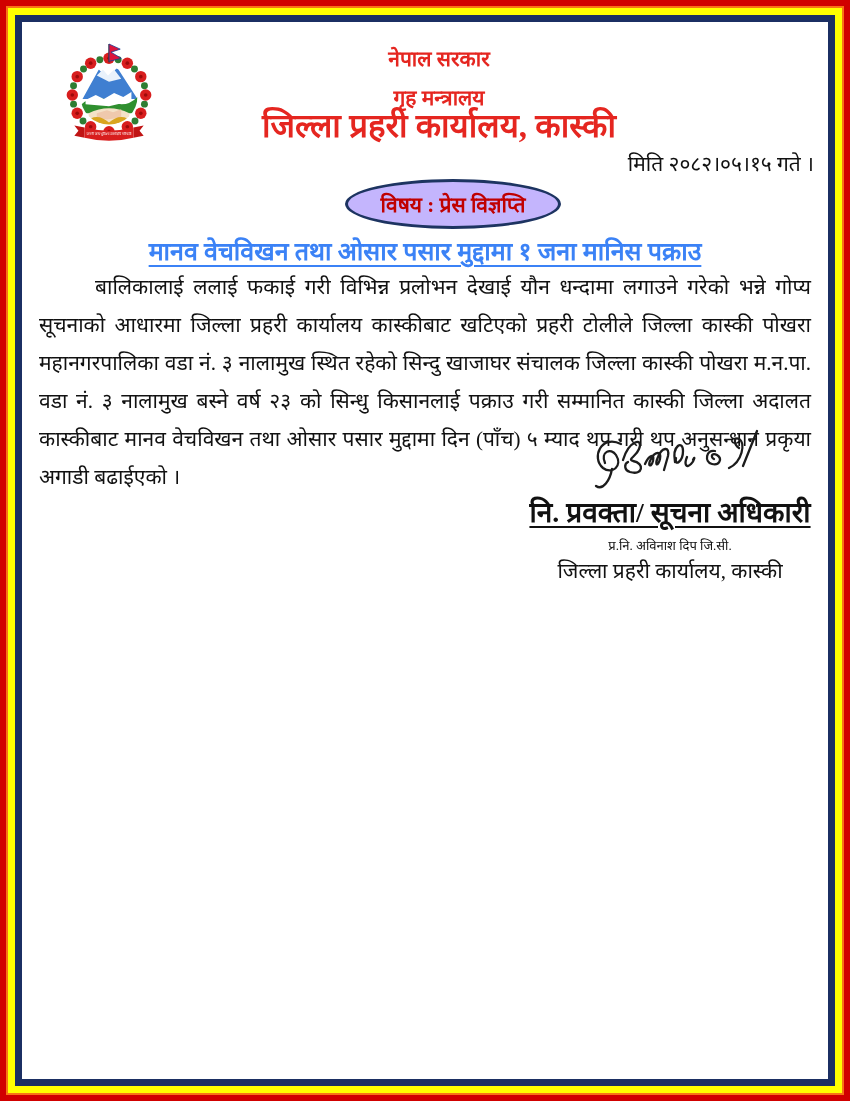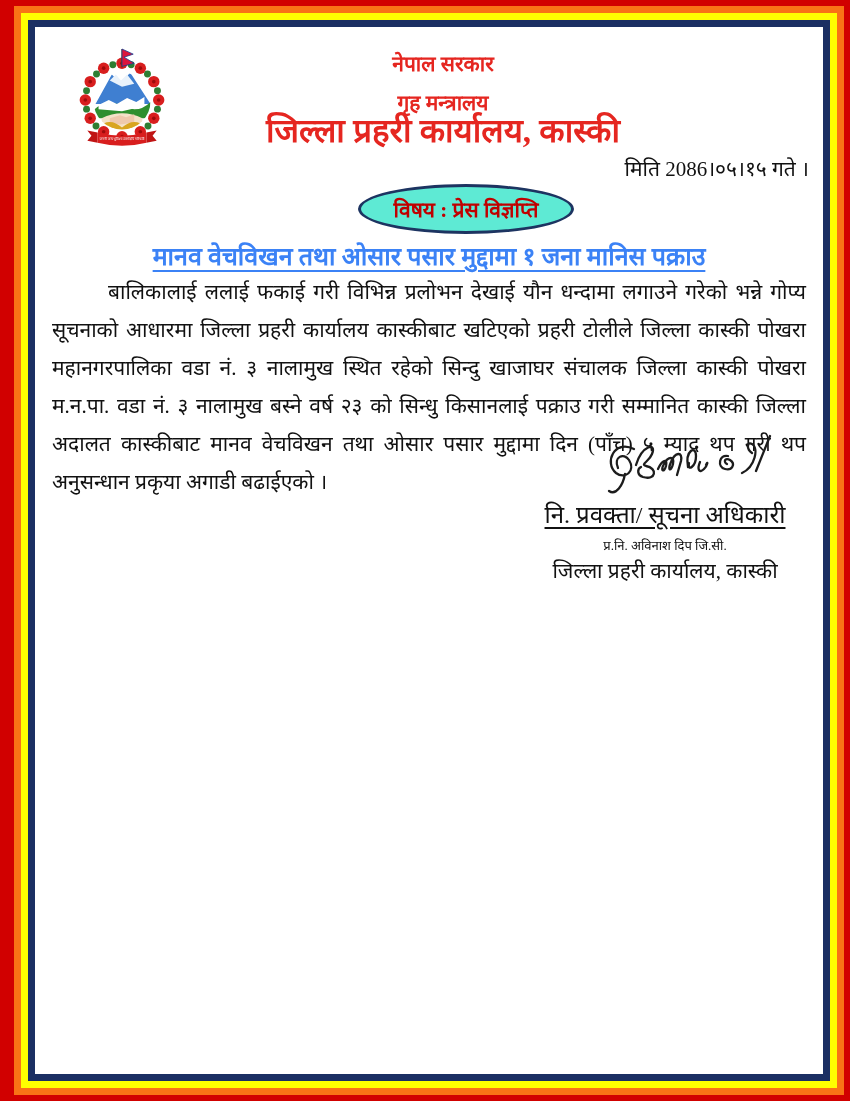--- a/index.html
+++ b/index.html
@@ -1,51 +1,51 @@
 <!DOCTYPE html>
 <html><head>
 <meta charset="utf-8">
 <style>
   * { margin:0; padding:0; box-sizing:border-box; }
   html,body { background:#ffffff; }
   body { font-family:"Liberation Serif", serif; }
 
   .page { position:relative; width:850px; height:1101px; background:#d10000; overflow:hidden; }
-  .frame-yellow { position:absolute; inset:6px; background:#ffff00; border:7px solid #f97316;margin-left:8px; }
+  .frame-yellow { position:absolute; inset:6px; background:#ffff00; border:2px solid #f97316; }
   .frame-navy { position:absolute; inset:7px; background:#1b2f63; }
   .content { position:absolute; inset:7px; background:#ffffff; }
 
   
   .emblem { position:absolute; left:36px; top:20px; width:102px; height:108px; }
   .hdr-line { position:absolute; left:0; right:0; text-align:center; transform:translateX(14px); color:#e52620; }
   .gov-line      { top:22px;  font-size:21px; font-weight:600; }
   .ministry-line { top:61px;  font-size:21px; font-weight:600; }
   .office-line   { top:80px;  font-size:33px; font-weight:bold; }
   .date-line { position:absolute; top:127px; right:14px; font-size:21px; color:#111111; }
 
   
   .subject-oval { position:absolute; left:323px; top:157px; width:216px; height:50px;
-                  background:#5eead4; border:3px solid #1d3461; border-radius:50%;
+                  background:#c4b5fd; border:3px solid #1d3461; border-radius:50%;
                   display:flex; align-items:center; justify-content:center; }
   .subject-oval span { color:#c00000; font-weight:bold; font-size:21px; }
 
   
   .title { position:absolute; top:211px; left:0; right:0; text-align:center;
            font-size:25px; font-weight:bold; color:#3b82f6;
            text-decoration:underline; text-decoration-thickness:2px; text-underline-offset:5px; }
 
   
   .body-text { position:absolute; top:246px; left:17px; right:17px;
                font-size:21px; line-height:38px; color:#111111;
                text-align:justify; text-indent:56px; }
 
   
   .signature { position:absolute; left:565px; top:400px; width:185px; height:78px; }
   .sig-block { position:absolute; top:470px; right:12px; width:292px; text-align:center; color:#111111; }
-  .sig-designation { font-size:24px; font-weight:normal; text-decoration:underline;
+  .sig-designation { font-size:28px; font-weight:bold; text-decoration:underline;
                      text-decoration-thickness:2px; text-underline-offset:4px; }
   .sig-name   { font-size:13px; margin-top:6px; }
   .sig-office { font-size:21px; margin-top:2px; }
 </style>
 </head>
 <body>
 
 <div class="page">
   <div class="frame-yellow">
     <div class="frame-navy">
@@ -126,21 +126,21 @@
 
           <path d="M16,82 L26,84 L26,94 L16,92 L20,87 Z" fill="#c01414"></path>
           <path d="M84,82 L74,84 L74,94 L84,92 L80,87 Z" fill="#c01414"></path>
           <path d="M26,84 Q50,90 74,84 L74,94 Q50,100 26,94 Z" fill="#d81e1e"></path>
           <text x="50" y="91.5" font-size="3.4" fill="#ffffff" text-anchor="middle">जननी जन्मभूमिश्च स्वर्गादपि गरीयसी</text>
         </svg>
 
         <div class="hdr-line gov-line">नेपाल सरकार</div>
         <div class="hdr-line ministry-line">गृह मन्त्रालय</div>
         <div class="hdr-line office-line">जिल्ला प्रहरी कार्यालय, कास्की</div>
-        <div class="date-line">मिति 2086।०५।१५ गते ।</div>
+        <div class="date-line">मिति २०८२।०५।१५ गते ।</div>
 
         <div class="subject-oval">
           <span>विषय : प्रेस विज्ञप्ति</span>
         </div>
 
         <div class="title">मानव वेचविखन तथा ओसार पसार मुद्दामा १ जना मानिस पक्राउ</div>
 
         <p class="body-text">बालिकालाई ललाई फकाई गरी विभिन्न प्रलोभन देखाई यौन धन्दामा लगाउने गरेको भन्ने गोप्य सूचनाको आधारमा जिल्ला प्रहरी कार्यालय कास्कीबाट खटिएको प्रहरी टोलीले जिल्ला कास्की पोखरा महानगरपालिका वडा नं. ३ नालामुख स्थित रहेको सिन्दु खाजाघर संचालक जिल्ला कास्की पोखरा म.न.पा. वडा नं. ३ नालामुख बस्ने वर्ष २३ को सिन्धु किसानलाई पक्राउ गरी सम्मानित कास्की जिल्ला अदालत कास्कीबाट मानव वेचविखन तथा ओसार पसार मुद्दामा दिन (पाँच) ५ म्याद थप गरी थप अनुसन्धान प्रकृया अगाडी बढाईएको ।</p>
 
         <svg class="signature" viewBox="0 0 185 78">

